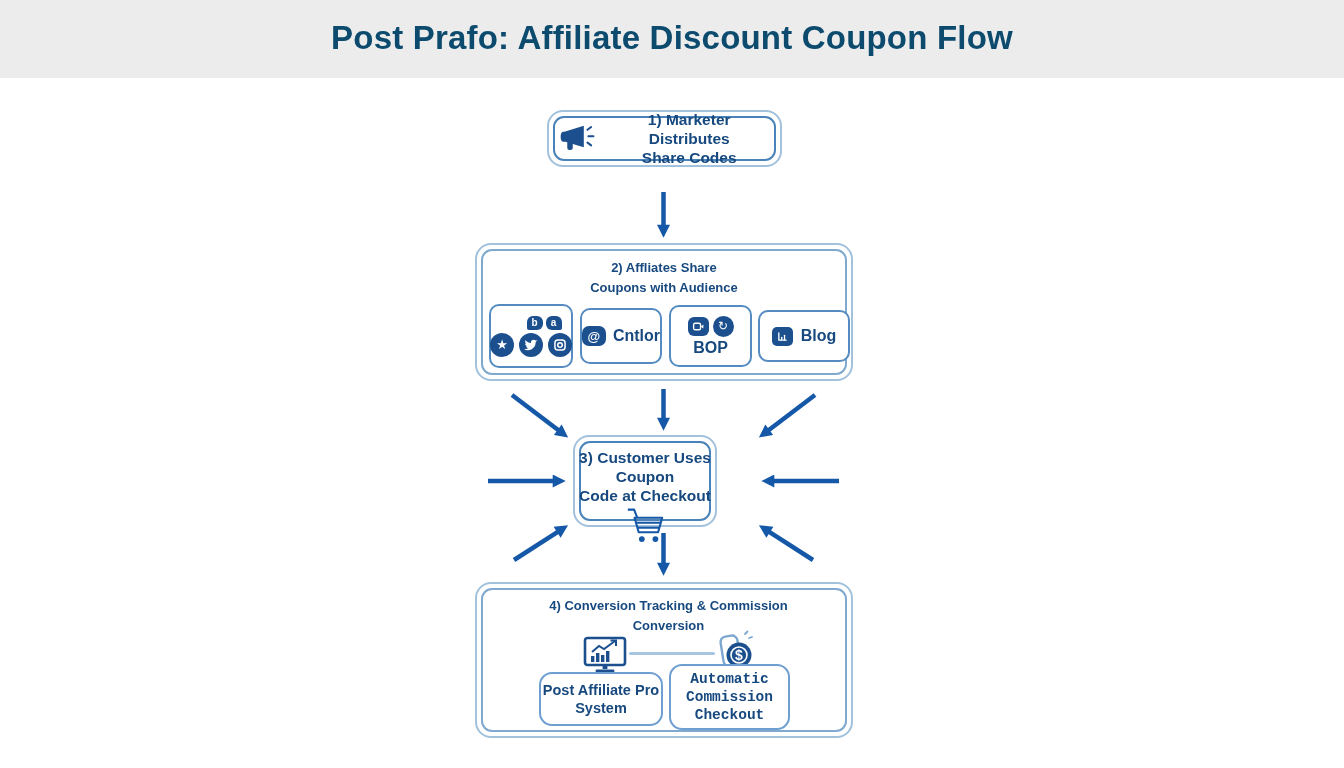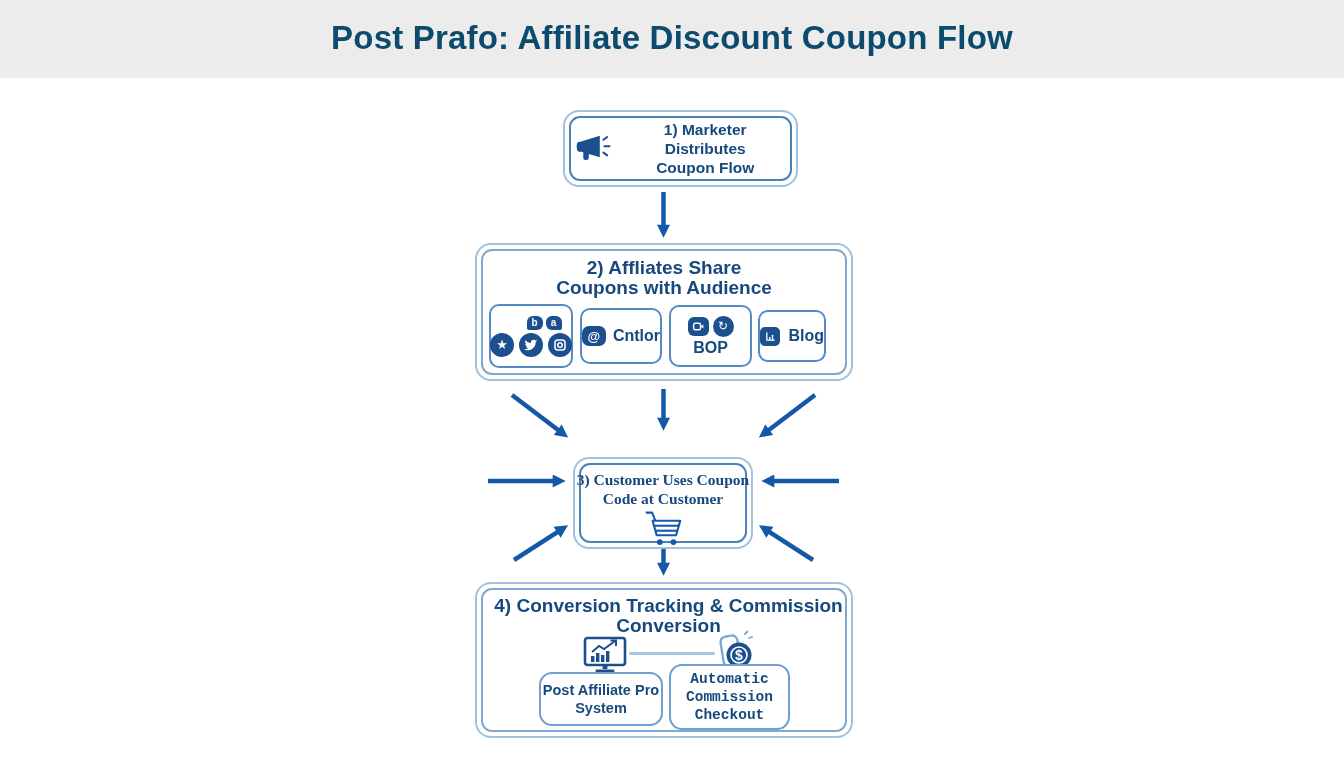--- a/index.html
+++ b/index.html
@@ -11,21 +11,21 @@
   .header{position:absolute;left:0;top:0;width:1344px;height:78px;background:#ECECEC;}
   .page-title{
     margin:0;text-align:center;line-height:76px;font-size:33px;font-weight:700;
     color:#0c4a6e;letter-spacing:.2px;
   }
   
   .dbox{position:absolute;border:2px solid #A2C1DC;border-radius:16px;background:#ffffff;box-sizing:border-box;}
   .dbox-inner{position:absolute;left:4px;top:4px;right:4px;bottom:4px;border:2px solid #4A83B9;border-radius:11px;box-sizing:border-box;}
   .dbox.light .dbox-inner{border-color:#7FA9CF;}
   .ctext{text-align:center;font-weight:700;color:#17497F;}
-  .big-title{font-size:19px;line-height:20px;}
+  .big-title{font-size:13px;line-height:20px;}
   .small-title{font-size:15.5px;line-height:19px;}
   
   .chan{position:absolute;border:2px solid #548CC2;border-radius:10px;background:#ffffff;box-sizing:border-box;
         display:flex;align-items:center;justify-content:center;}
   .chan-label{font-size:16px;font-weight:700;color:#17497F;}
   .badge{background:#1C4F8E;border-radius:5px;color:#ffffff;font-weight:700;
          display:flex;align-items:center;justify-content:center;}
   .circle-ic{background:#1C4F8E;border-radius:50%;color:#ffffff;
          display:flex;align-items:center;justify-content:center;}
   
@@ -56,36 +56,36 @@
       <line x1="512" y1="395" x2="558.8" y2="430.5" marker-end="url(#ah)"></line>
       <line x1="815" y1="395" x2="768.2" y2="430.5" marker-end="url(#ah)"></line>
       <line x1="488" y1="481" x2="554" y2="481" marker-end="url(#ah)"></line>
       <line x1="839" y1="481" x2="773" y2="481" marker-end="url(#ah)"></line>
       <line x1="514" y1="560" x2="558.2" y2="531.6" marker-end="url(#ah)"></line>
       <line x1="813" y1="560" x2="768.8" y2="531.6" marker-end="url(#ah)"></line>
       <line x1="663.5" y1="533" x2="663.5" y2="564" marker-end="url(#ah)"></line>
     </g>
   </svg>
 
-  <div class="dbox" style="left:563px;top:110px;width:235px;height:77px;padding-left:8px;">
+  <div class="dbox" style="left:547px;top:110px;width:235px;height:57px;padding-left:8px;">
     <div class="dbox-inner"></div>
     <div style="position:absolute;left:0;top:0;right:0;bottom:0;display:flex;align-items:center;justify-content:center;gap:9px;padding:0 10px;">
       <svg width="42" height="34" viewBox="0 0 44 34">
         <ellipse cx="5" cy="14.5" rx="3.2" ry="5.4" fill="#1C4F8E"></ellipse>
         <path d="M5 9.5 L27 2.5 L27 26 L5 19.5 Z" fill="#1C4F8E"></path>
         <rect x="9" y="19" width="6" height="10" rx="2.4" fill="#1C4F8E"></rect>
         <g stroke="#1C4F8E" stroke-width="2.2" stroke-linecap="round" fill="none">
           <path d="M31 7 L35 4"></path>
           <path d="M32 14 L37.5 14"></path>
           <path d="M31 21 L35 24"></path>
         </g>
       </svg>
       <div class="ctext small-title">
         <div>1) Marketer Distributes</div>
-        <div>Coupon Flow</div>
+        <div>Share Codes</div>
       </div>
     </div>
   </div>
 
   <div class="dbox light" style="left:475px;top:243px;width:378px;height:138px;">
     <div class="dbox-inner"></div>
     <div class="ctext big-title" style="position:absolute;left:0;right:0;top:13px;">
       <div>2) Affliates Share</div>
       <div>Coupons with Audience</div>
     </div>
@@ -124,40 +124,40 @@
           <svg width="13" height="13" viewBox="0 0 16 16">
             <rect x="2" y="4" width="8.5" height="8" rx="2" fill="none" stroke="#ffffff" stroke-width="1.7"></rect>
             <path d="M10.5 8 L14 5.5 V10.5 Z" fill="#ffffff"></path>
           </svg>
         </span>
         <span class="circle-ic" style="width:21px;height:21px;font-size:12px;">↻</span>
       </div>
       <span class="chan-label">BOP</span>
     </div>
 
-    <div class="chan" style="left:281px;top:65px;width:68px;height:52px;gap:8px;">
+    <div class="chan" style="left:281px;top:65px;width:92px;height:52px;gap:8px;">
       <span class="badge" style="width:21px;height:19px;border-radius:5px;">
         <svg width="13" height="13" viewBox="0 0 16 16">
           <g stroke="#ffffff" stroke-width="1.6" fill="none" stroke-linecap="round">
             <path d="M3.5 3.5 V12.5 H12.5"></path>
             <path d="M7 9 V12"></path>
             <path d="M10.5 6.5 V12"></path>
           </g>
         </svg>
       </span>
       <span class="chan-label">Blog</span>
     </div>
   </div>
 
-  <div class="dbox" style="left:573px;top:457px;width:180px;height:92px;font-family:Liberation Serif, serif;">
+  <div class="dbox" style="left:573px;top:435px;width:144px;height:92px;">
     <div class="dbox-inner"></div>
     <div style="position:absolute;left:0;right:0;top:11px;display:flex;flex-direction:column;align-items:center;">
       <div class="ctext small-title">
         <div>3) Customer Uses Coupon</div>
-        <div>Code at Customer</div>
+        <div>Code at Checkout</div>
       </div>
       <svg width="46" height="38" viewBox="0 0 50 42" style="margin-top:1px;">
         <g stroke="#1558A7" stroke-width="2.3" fill="none" stroke-linejoin="round">
           <path d="M6 4 H13 L16.5 13"></path>
           <path d="M13.5 13 H44 L39.5 29 H18 Z"></path>
           <path d="M15.2 18.5 H42.4"></path>
           <path d="M16.8 24 H40.8"></path>
         </g>
         <circle cx="21.5" cy="36.5" r="3.2" fill="#1558A7"></circle>
         <circle cx="36.5" cy="36.5" r="3.2" fill="#1558A7"></circle>

